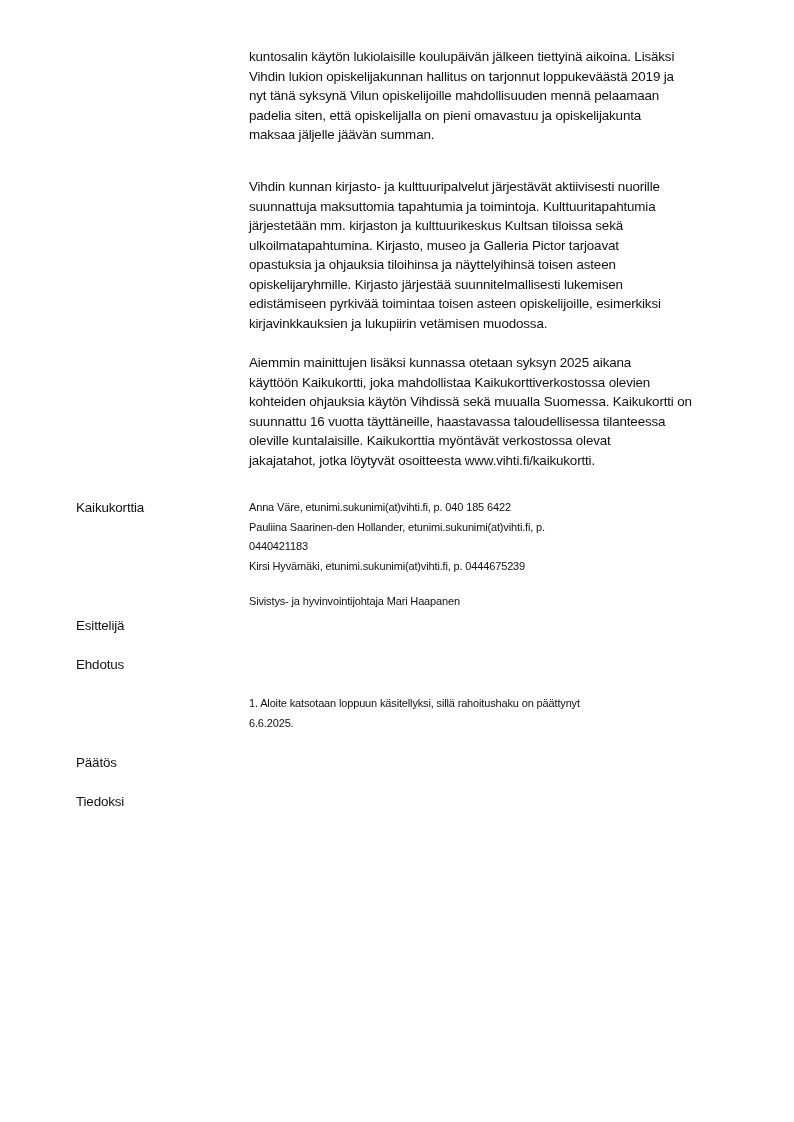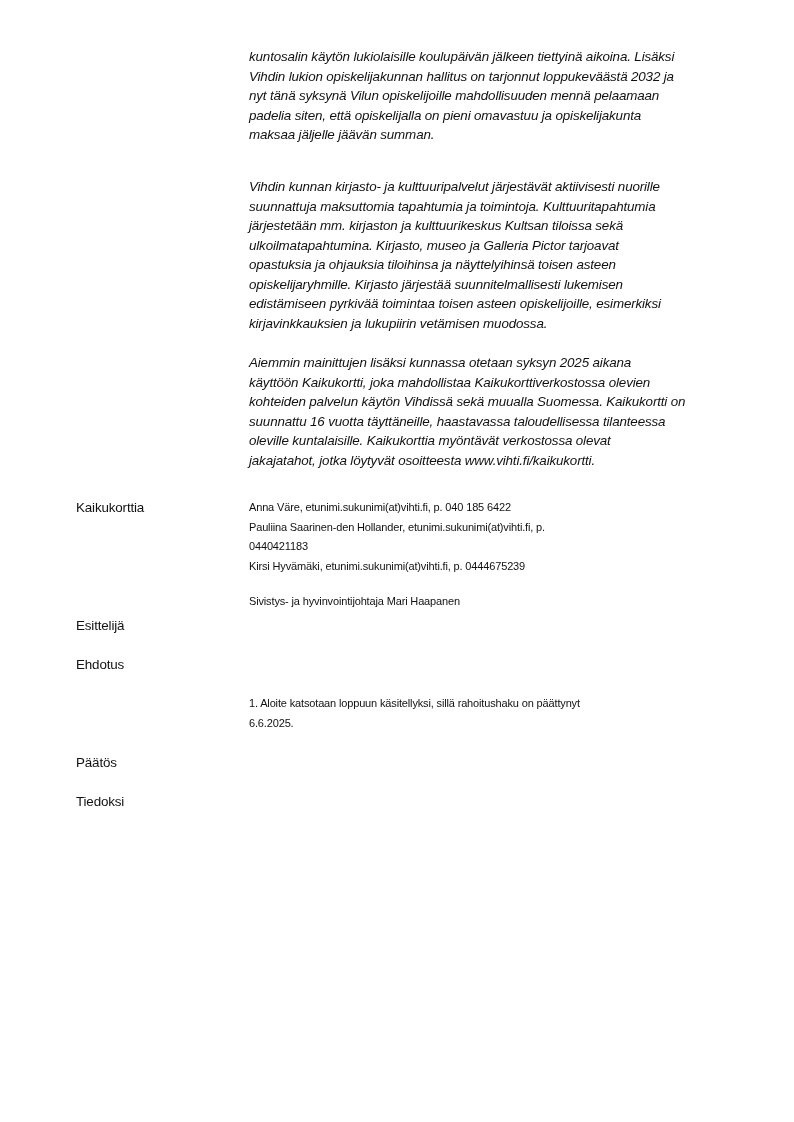--- a/index.html
+++ b/index.html
@@ -1,55 +1,55 @@
 <!DOCTYPE html>
 <html><head>
 <meta charset="utf-8">
 <style>
   html, body { margin: 0; padding: 0; background: #ffffff; }
   body { width: 794px; height: 1122px; position: relative; overflow: hidden;
          font-family: "Liberation Sans", "DejaVu Sans", sans-serif; color: #111111; }
   .page { position: absolute; left: 0; top: 0; width: 794px; height: 1122px; background: #fff; }
   .body-col { position: absolute; left: 249px; width: 510px; font-size: 13.4px; line-height: 19.5px; letter-spacing: -0.15px; }
-  .para p { margin: 0; font-style: italic; }
+  .para p { margin: 0; }
   .p1 { top: 47px; }
   .p2 { top: 153px; margin-top: 24px; }
   .p3 { top: 341px; margin-top: 12px; }
   .label { position: absolute; left: 76px; font-size: 13.4px; line-height: 19.5px; letter-spacing: -0.15px; }
   .value { position: absolute; left: 249px; width: 510px; font-size: 11px; line-height: 19.5px; letter-spacing: -0.15px; }
   .value div { white-space: nowrap; }
 </style>
 </head>
 <body>
 
 <div class="page">
 
   <div class="body-col para p1">
     <p>kuntosalin käytön lukiolaisille koulupäivän jälkeen tiettyinä aikoina. Lisäksi</p>
-    <p>Vihdin lukion opiskelijakunnan hallitus on tarjonnut loppukeväästä 2032 ja</p>
+    <p>Vihdin lukion opiskelijakunnan hallitus on tarjonnut loppukeväästä 2019 ja</p>
     <p>nyt tänä syksynä Vilun opiskelijoille mahdollisuuden mennä pelaamaan</p>
     <p>padelia siten, että opiskelijalla on pieni omavastuu ja opiskelijakunta</p>
     <p>maksaa jäljelle jäävän summan.</p>
   </div>
 
   <div class="body-col para p2">
     <p>Vihdin kunnan kirjasto- ja kulttuuripalvelut järjestävät aktiivisesti nuorille</p>
     <p>suunnattuja maksuttomia tapahtumia ja toimintoja. Kulttuuritapahtumia</p>
     <p>järjestetään mm. kirjaston ja kulttuurikeskus Kultsan tiloissa sekä</p>
     <p>ulkoilmatapahtumina. Kirjasto, museo ja Galleria Pictor tarjoavat</p>
     <p>opastuksia ja ohjauksia tiloihinsa ja näyttelyihinsä toisen asteen</p>
     <p>opiskelijaryhmille. Kirjasto järjestää suunnitelmallisesti lukemisen</p>
     <p>edistämiseen pyrkivää toimintaa toisen asteen opiskelijoille, esimerkiksi</p>
     <p>kirjavinkkauksien ja lukupiirin vetämisen muodossa.</p>
   </div>
 
   <div class="body-col para p3">
     <p>Aiemmin mainittujen lisäksi kunnassa otetaan syksyn 2025 aikana</p>
     <p>käyttöön Kaikukortti, joka mahdollistaa Kaikukorttiverkostossa olevien</p>
-    <p>kohteiden palvelun käytön Vihdissä sekä muualla Suomessa. Kaikukortti on</p>
+    <p>kohteiden ohjauksia käytön Vihdissä sekä muualla Suomessa. Kaikukortti on</p>
     <p>suunnattu 16 vuotta täyttäneille, haastavassa taloudellisessa tilanteessa</p>
     <p>oleville kuntalaisille. Kaikukorttia myöntävät verkostossa olevat</p>
     <p>jakajatahot, jotka löytyvät osoitteesta www.vihti.fi/kaikukortti.</p>
   </div>
 
   <div class="label" style="top:498px;">Kaikukorttia</div>
   <div class="value" style="top:498px;">
     <div>Anna Väre, etunimi.sukunimi(at)vihti.fi, p. 040 185 6422</div>
     <div>Pauliina Saarinen-den Hollander, etunimi.sukunimi(at)vihti.fi, p.</div>
     <div>0440421183</div>

